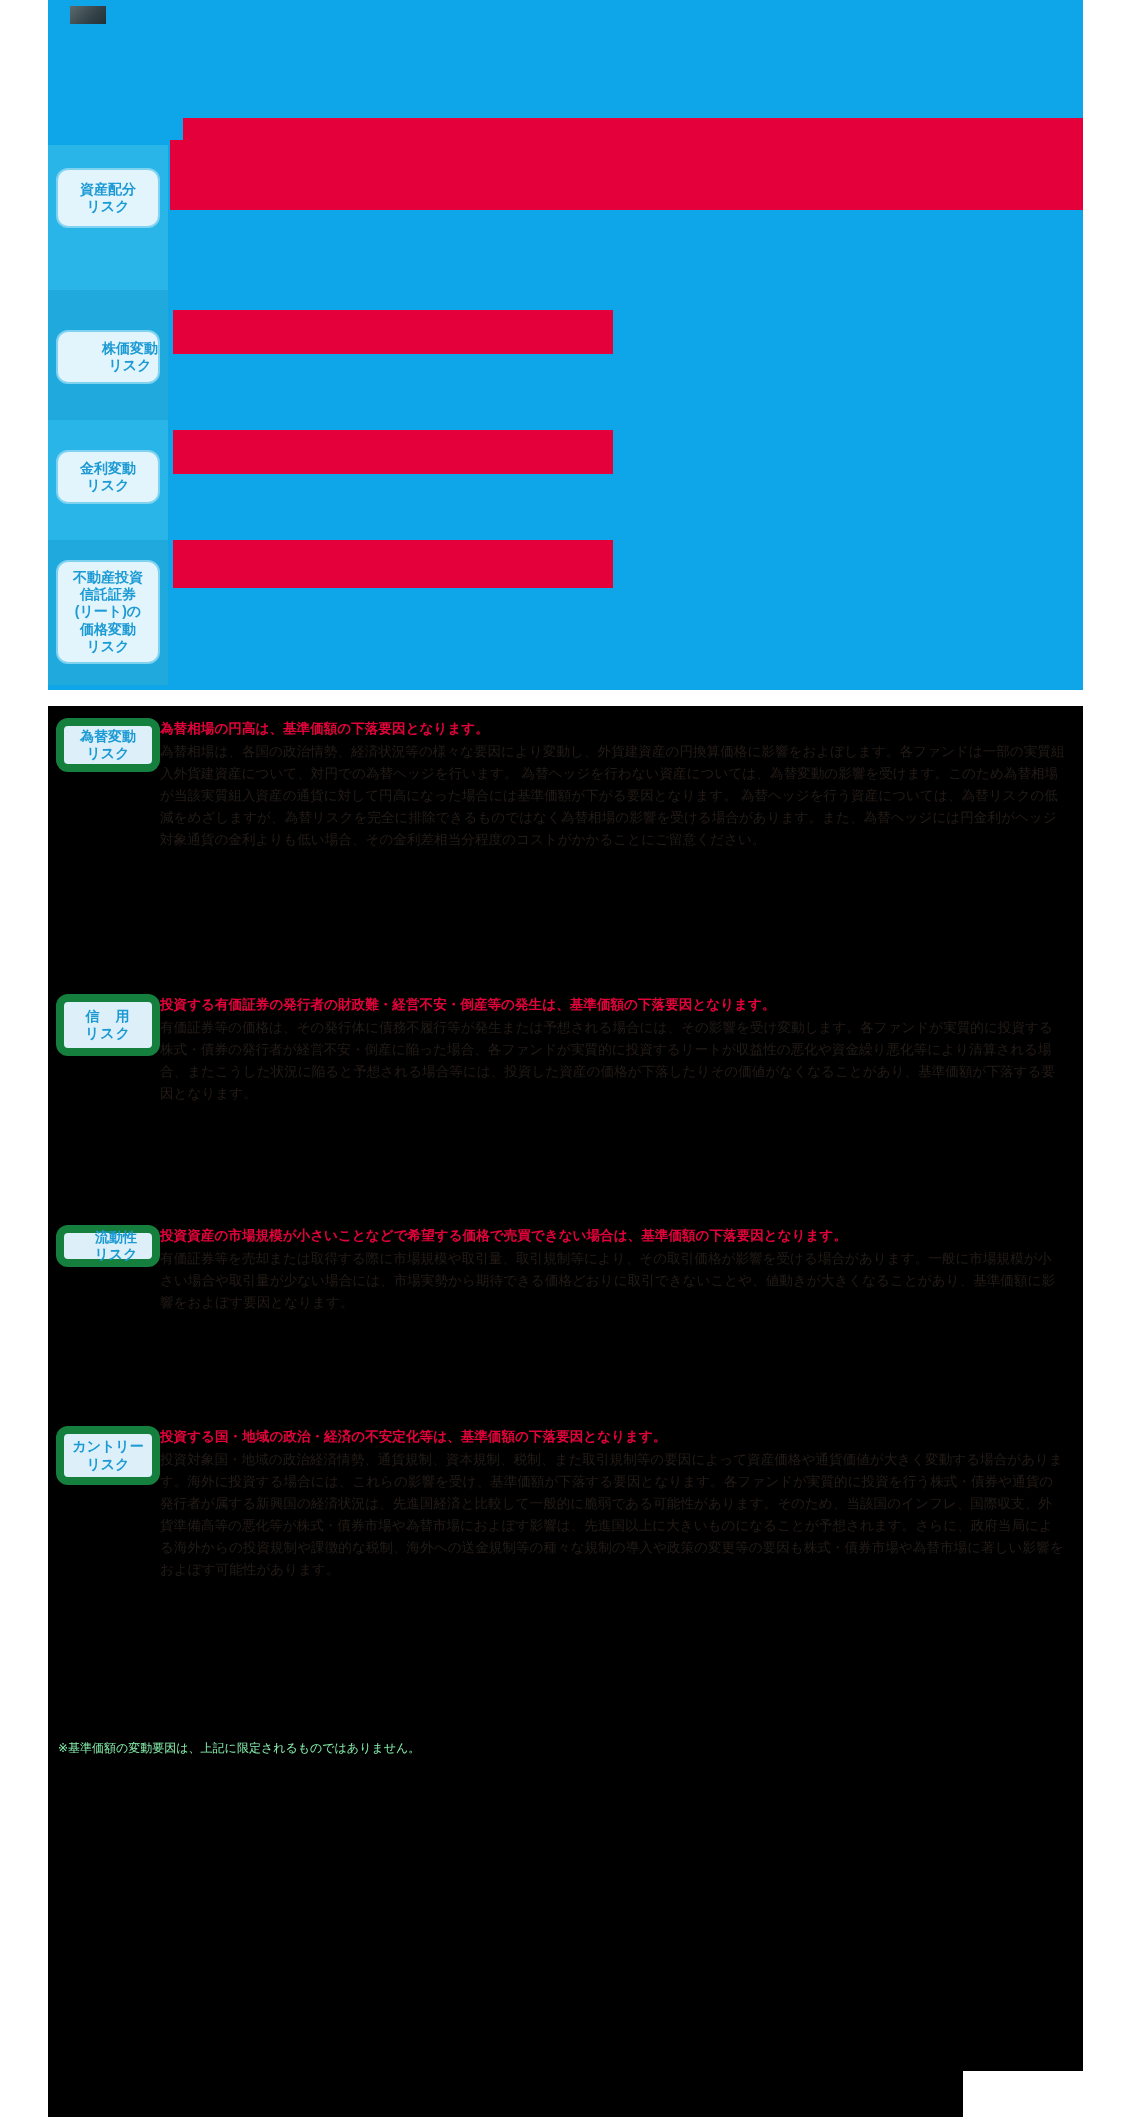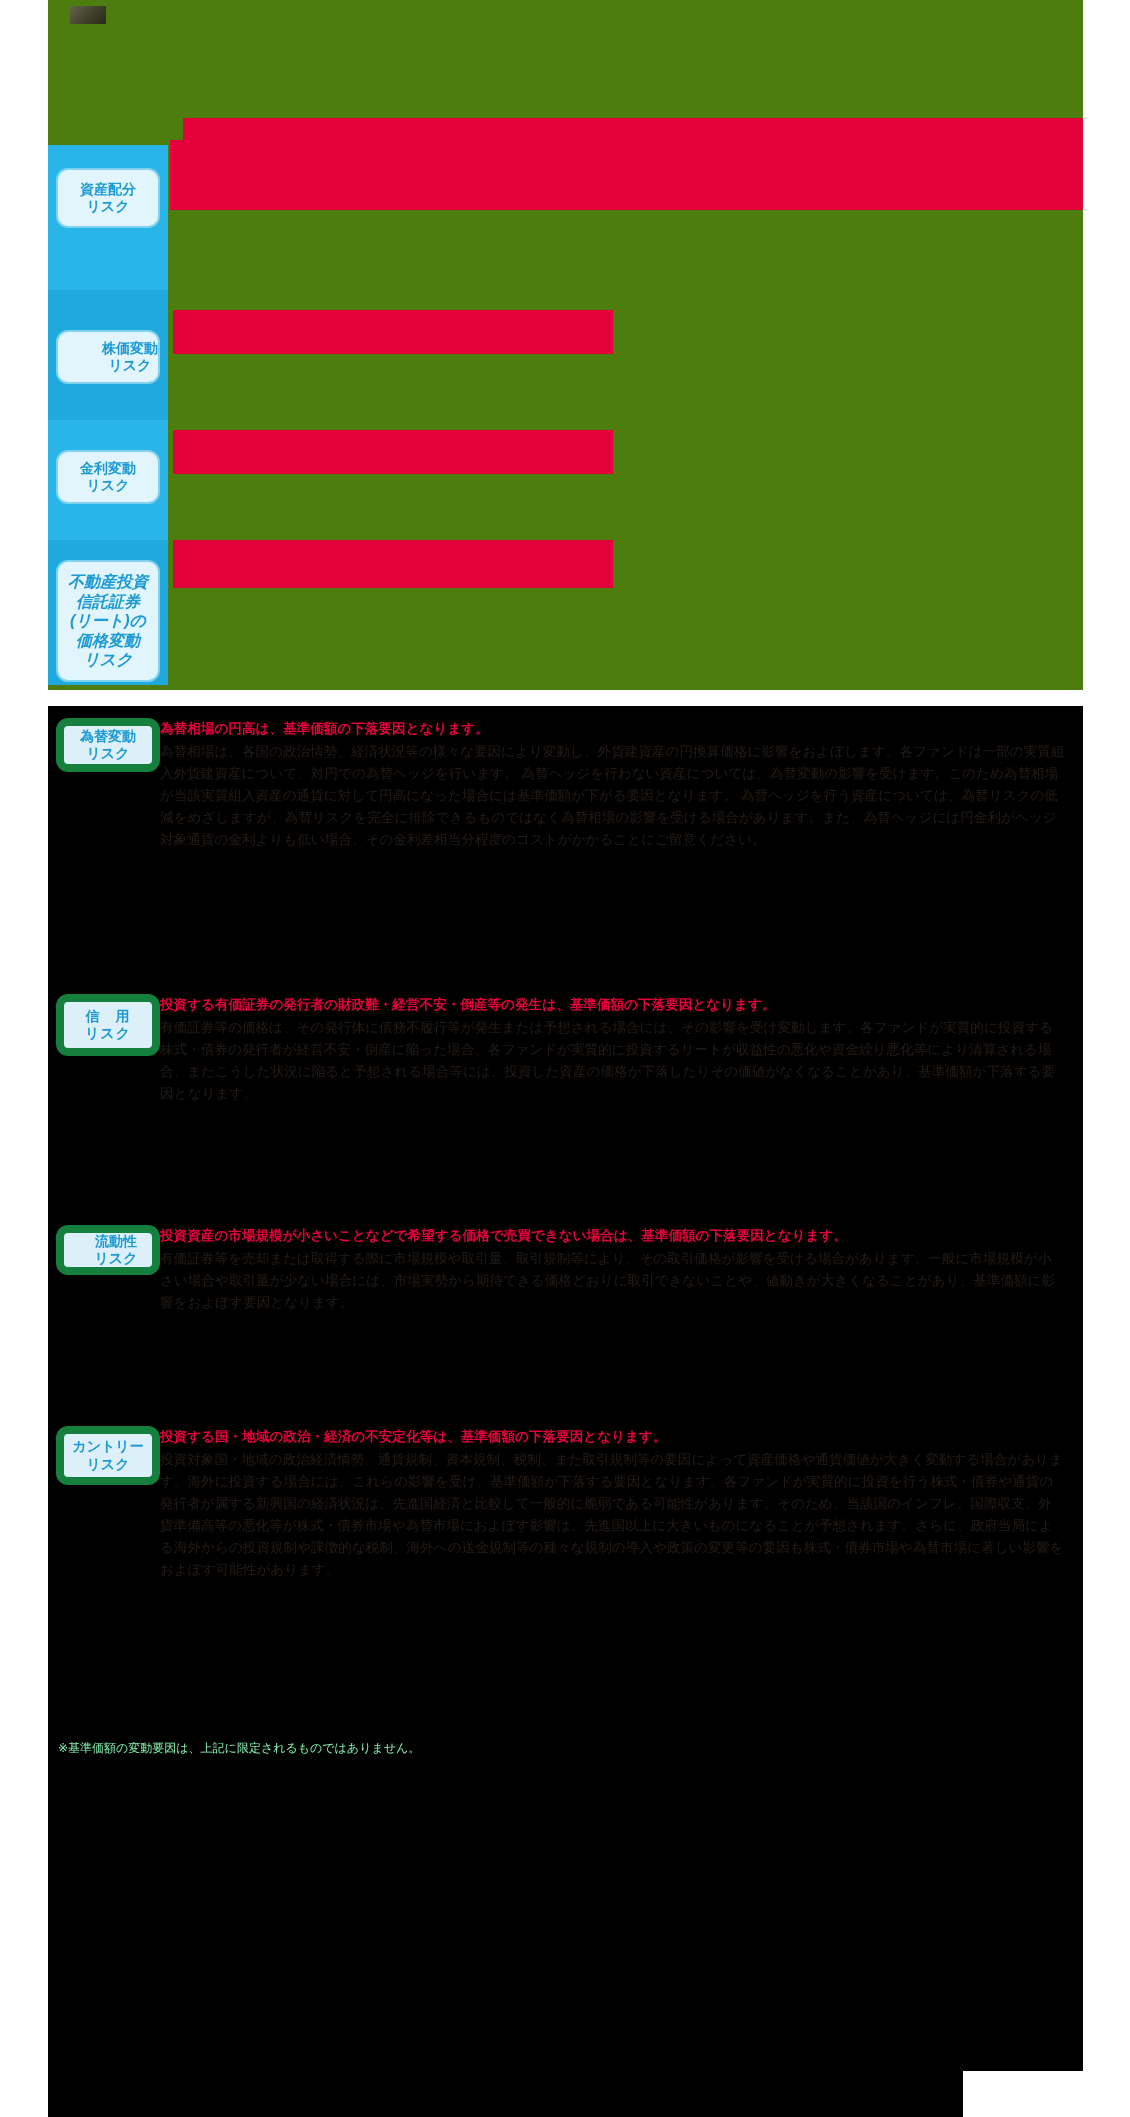--- a/index.html
+++ b/index.html
@@ -4,21 +4,21 @@
 <style>
   html,body{margin:0;padding:0;background:#ffffff;}
   body{
     width:1130px;height:2117px;position:relative;overflow:hidden;
     font-family:"Liberation Sans","DejaVu Sans",sans-serif;
   }
 
   
   #panel-top{
     position:absolute;left:48px;top:0px;width:1035px;height:690px;
-    background:#4d7c0f;overflow:hidden;
+    background:#0ea5e9;overflow:hidden;
   }
   #panel-top .corner-mark{
     position:absolute;left:22px;top:6px;width:36px;height:18px;
     background:linear-gradient(135deg,#6b5f57 0%,#3a312c 60%,#241c18 100%);
     opacity:.85;
   }
 
   
   .rail{
     position:absolute;left:0px;width:120px;background:#29b5e8;
@@ -33,21 +33,21 @@
     position:absolute;left:8px;width:104px;
     background:#e2f4fc;border:2px solid #7fd3f0;border-radius:12px;
     color:#1b9ad4;font-weight:bold;text-align:center;line-height:1.22;
     display:flex;align-items:center;justify-content:center;
     box-sizing:border-box;
   }
   .chip span{display:block;white-space:pre-line;}
   #chip-1{top:168px;height:60px;font-size:14px;}
   #chip-2{top:330px;height:54px;font-size:14px;justify-content:flex-end;}
   #chip-3{top:450px;height:54px;font-size:14px;}
-  #chip-4{top:560px;height:122px;font-size:16px;font-style:italic;}
+  #chip-4{top:560px;height:104px;font-size:14px;}
 
   
   .redact{position:absolute;background:#241c18;}
   .redact.red{background:#e4003a;}
 
   
   #panel-bottom{
     position:absolute;left:48px;top:706px;width:1035px;height:1411px;
     background:#000000;overflow:hidden;
   }
@@ -134,21 +134,21 @@
       <span>信　用
 リスク</span>
     </div>
     <div class="risk-body">
       <span class="risk-lead">投資する有価証券の発行者の財政難・経営不安・倒産等の発生は、基準価額の下落要因となります。</span>
       <span class="risk-text">有価証券等の価格は、その発行体に債務不履行等が発生または予想される場合には、その影響を受け変動します。各ファンドが実質的に投資する株式・債券の発行者が経営不安・倒産に陥った場合、各ファンドが実質的に投資するリートが収益性の悪化や資金繰り悪化等により清算される場合、またこうした状況に陥ると予想される場合等には、投資した資産の価格が下落したりその価値がなくなることがあり、基準価額が下落する要因となります。</span>
     </div>
   </div>
 
   <div class="risk-block" style="min-height:175px;padding-top:26px;">
-    <div class="risk-chip" style="top:26px;height:50px;padding-left:16px;">
+    <div class="risk-chip" style="top:26px;height:42px;padding-left:16px;">
       <span>流動性
 リスク</span>
     </div>
     <div class="risk-body">
       <span class="risk-lead">投資資産の市場規模が小さいことなどで希望する価格で売買できない場合は、基準価額の下落要因となります。</span>
       <span class="risk-text">有価証券等を売却または取得する際に市場規模や取引量、取引規制等により、その取引価格が影響を受ける場合があります。一般に市場規模が小さい場合や取引量が少ない場合には、市場実勢から期待できる価格どおりに取引できないことや、値動きが大きくなることがあり、基準価額に影響をおよぼす要因となります。</span>
     </div>
   </div>
 
   <div class="risk-block" style="min-height:300px;padding-top:26px;">

